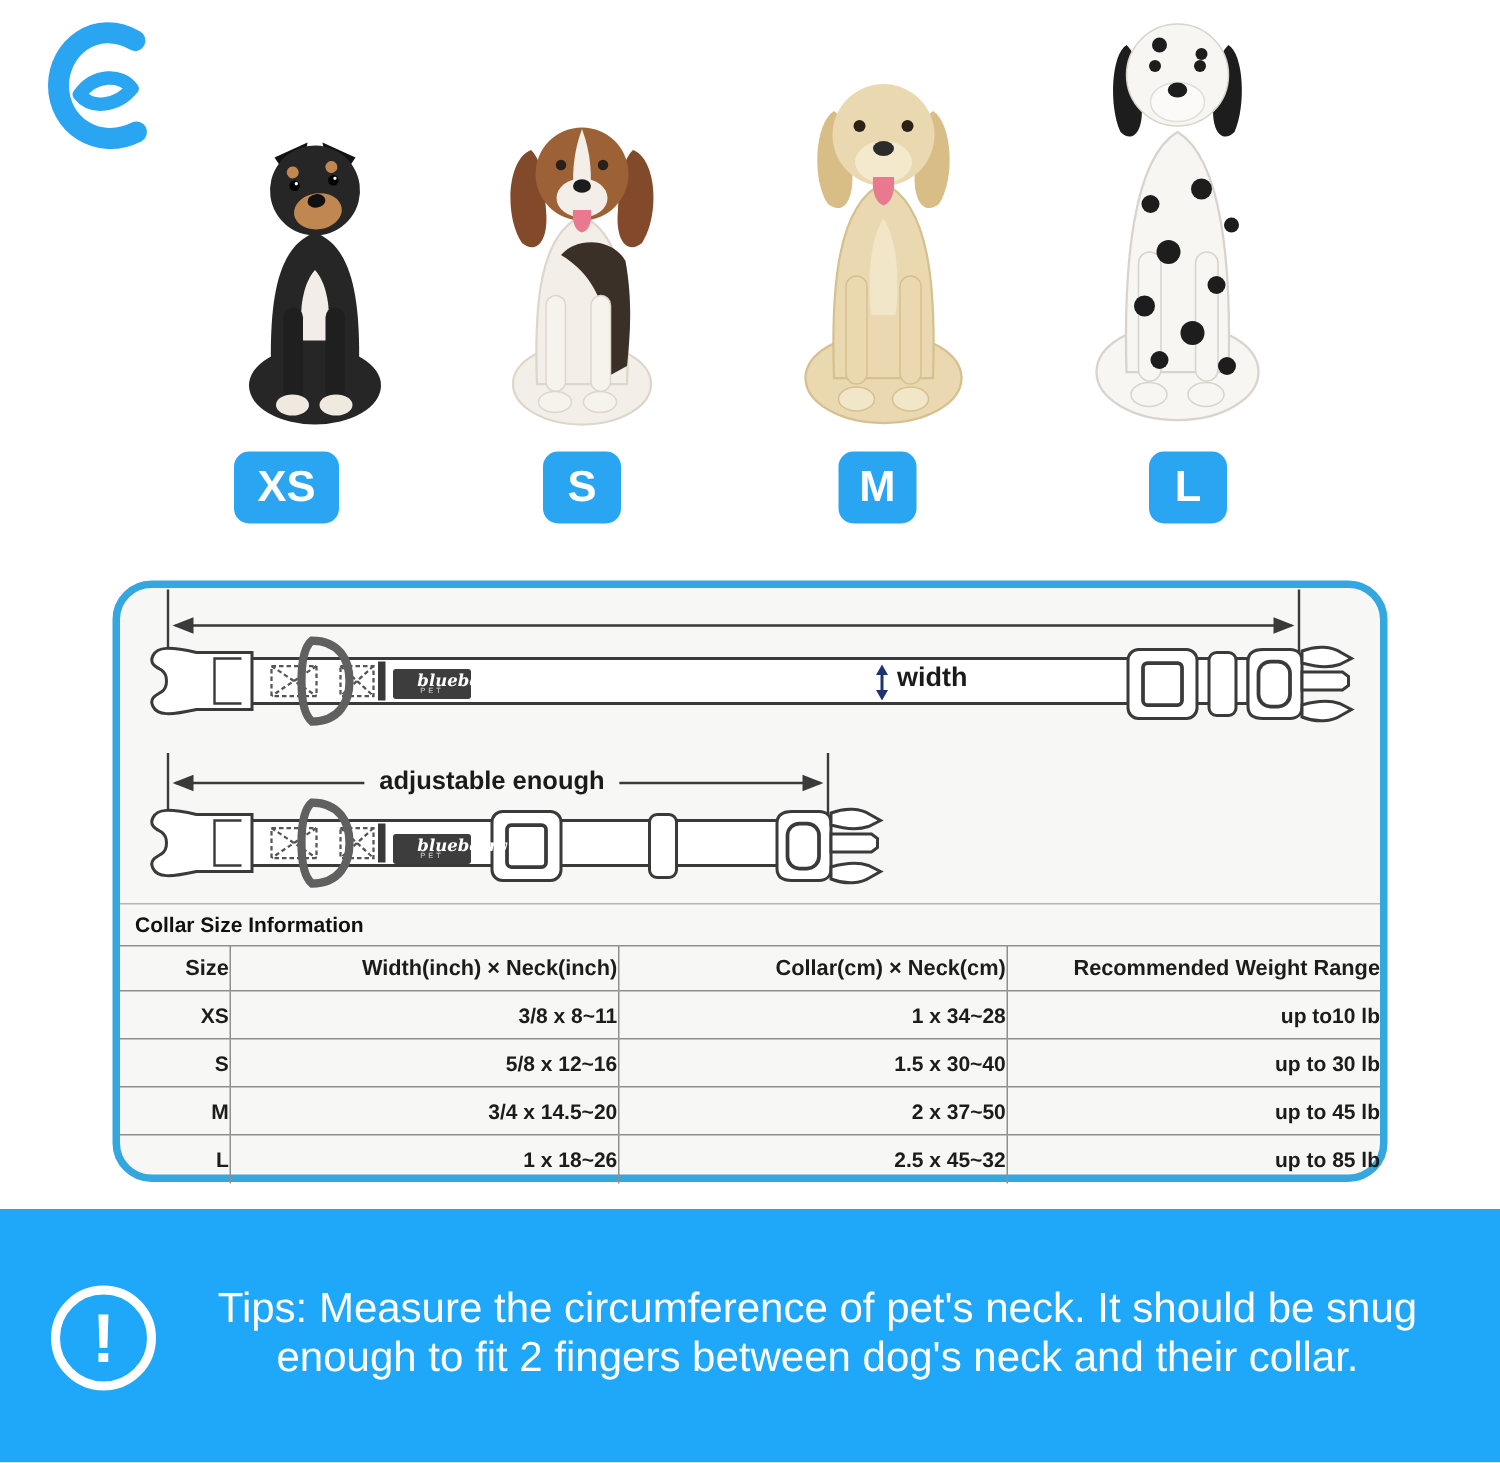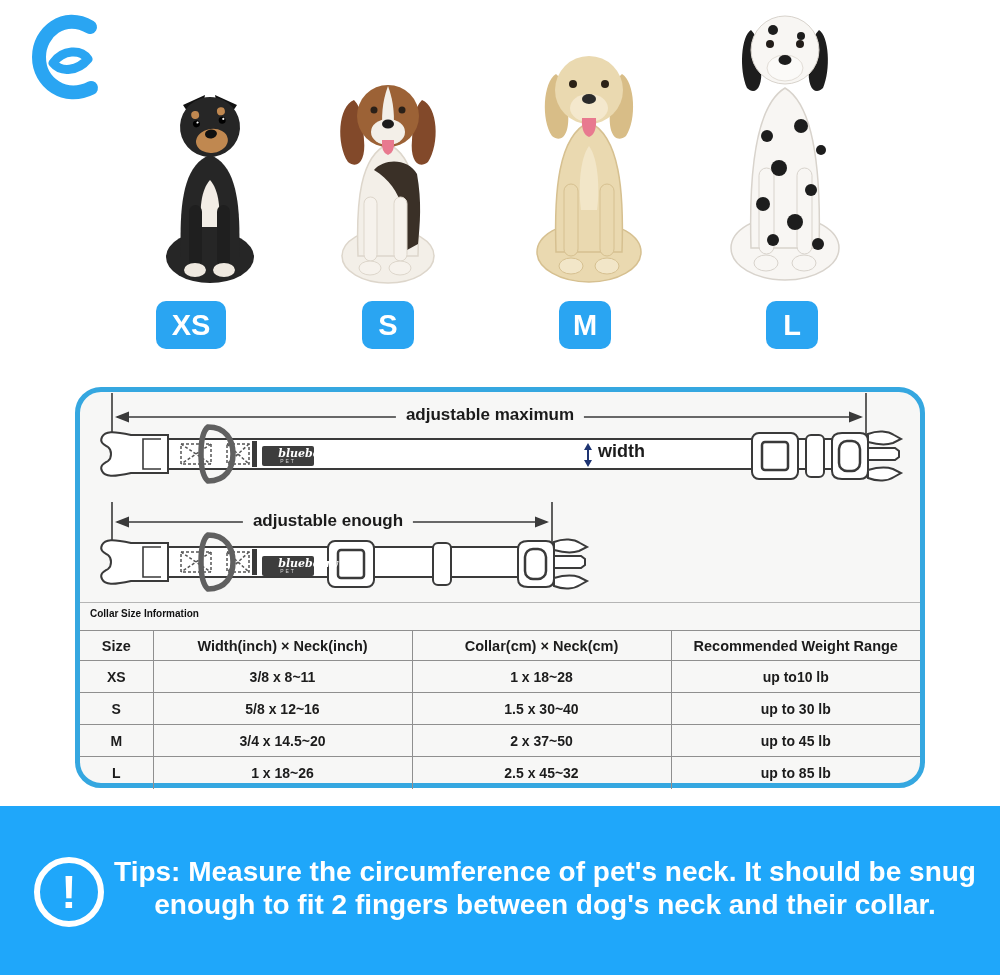--- a/index.html
+++ b/index.html
@@ -16,39 +16,39 @@
   .measure-label { position:absolute; transform:translateX(-50%); background:#f7f7f6; padding:0 10px;
                    font-weight:bold; font-size:17px; color:#1b1b1b; line-height:22px; white-space:nowrap; }
   .width-label { position:absolute; font-size:18px; font-weight:600; color:#1b1b1b;text-align:right; }
   .brand-tag { position:absolute; width:52px; height:20px; background:#3d3d3d; border-radius:2px;
                display:flex; flex-direction:column; align-items:center; justify-content:center; }
   .brand-tag .tag-script { font-family:"DejaVu Serif", serif; font-style:italic; font-weight:bold;
                            font-size:11px; line-height:11px; color:#fff;margin-left:40px; }
   .brand-tag .tag-sub { font-size:5px; line-height:5px; letter-spacing:2px; color:#d8d8d8; }
 
   .panel-divider { position:absolute; left:0; top:210px; width:840px; height:1px; background:#b5b5b5; }
-  .table-title { position:absolute; left:10px; top:216px; font-size:10px; font-weight:bold; color:#111; }
+  .table-title { position:absolute; left:10px; top:216px; font-size:14px; font-weight:bold; color:#111; }
 
   table.size-table { position:absolute; left:0; top:238px; width:840px; border-collapse:collapse; table-layout:fixed; }
-  table.size-table th, table.size-table td { border:1px solid #8f8f8f; text-align:center; color:#1c1c1c; }
+  table.size-table th, table.size-table td { border:1px solid #8f8f8f; text-align:right; color:#1c1c1c; }
   table.size-table th { height:30px; font-size:14.5px; font-weight:bold; }
   table.size-table td { height:32px; font-size:14px; font-weight:600; }
   table.size-table tr > *:first-child { border-left:none; }
   table.size-table tr > *:last-child { border-right:none; }
   table.size-table tr:last-child td { border-bottom:none; }
   table.size-table tr:first-child th { border-top-color:#8f8f8f; }
   col.c-size { width:73px; } col.c-inch { width:259px; } col.c-cm { width:259px; } col.c-weight { width:249px; }
 
   
   #tips-banner { position:absolute; left:0; top:806px; width:1000px; height:169px; background:#1fa7fa; }
   #tips-icon { position:absolute; left:34px; top:857px; width:70px; height:70px; border:6px solid #fff;
                border-radius:50%; color:#fff; display:flex; align-items:center; justify-content:center;
                font-weight:bold; font-size:46px; line-height:46px; }
   #tips-text { position:absolute; left:105px; top:855px; width:880px; text-align:center;
-               color:#fff; font-weight:bold; font-size:28px; line-height:33px; }
+               color:#fff; font-weight:normal; font-size:28px; line-height:33px; }
 
   svg { position:absolute; overflow:visible; }
   .collar-stroke { fill:#fff; stroke:#3a3a3a; stroke-width:2; }
   .thin-stroke { fill:none; stroke:#3a3a3a; stroke-width:1.6; }
 </style>
 </head>
 <body>
 
 <div id="stage">
 
@@ -196,21 +196,20 @@
       <rect class="collar-stroke" x="253" y="43" width="46" height="46" rx="7" stroke-width="3"></rect>
       <rect x="263" y="52" width="26" height="28" rx="3" fill="none" stroke="#3a3a3a" stroke-width="2.5"></rect>
       <rect class="collar-stroke" x="358" y="45" width="18" height="42" rx="5" stroke-width="3"></rect>
       <path class="collar-stroke" d="M443,51 C443,45 447,43 453,43 L471,43 C476,43 479,46 479,51 L479,81 C479,86 476,89 471,89 L453,89 C447,89 443,87 443,81 Z"></path>
       <rect x="450" y="51" width="21" height="30" rx="8" fill="none" stroke="#3a3a3a" stroke-width="2.5"></rect>
       <path class="collar-stroke" d="M479,58 H506 L510,61 V67 L506,70 H479 Z"></path>
       <path class="collar-stroke" d="M479,44 C489,40 499,41 505,45 L512,49 L504,53 C495,56 486,54 479,52 Z"></path>
       <path class="collar-stroke" d="M479,88 C489,92 499,91 505,87 L512,83 L504,79 C495,76 486,78 479,80 Z"></path>
     </svg>
 
-    <div class="measure-label" style="left:410px;top:12px;">adjustable maximum</div>
     <div class="measure-label" style="left:248px;top:118px;">adjustable enough</div>
     <div class="width-label" style="left:518px;top:49px;">width</div>
     <div class="brand-tag" style="left:182px;top:54px;">
       <span class="tag-script">blueberry</span>
       <span class="tag-sub">PET</span>
     </div>
     <div class="brand-tag" style="left:182px;top:164px;">
       <span class="tag-script">blueberry</span>
       <span class="tag-sub">PET</span>
     </div>
@@ -228,21 +227,21 @@
       <tbody>
           <tr>
         <th>Size</th>
         <th>Width(inch)  ×  Neck(inch)</th>
         <th>Collar(cm)  ×  Neck(cm)</th>
         <th>Recommended Weight Range</th>
       </tr>
       <tr>
         <td>XS</td>
         <td>3/8 x 8~11</td>
-        <td>1 x 18~28</td>
+        <td>1 x 34~28</td>
         <td>up to10 lb</td>
       </tr>
       <tr>
         <td>S</td>
         <td>5/8 x 12~16</td>
         <td>1.5 x 30~40</td>
         <td>up to 30 lb</td>
       </tr>
       <tr>
         <td>M</td>

